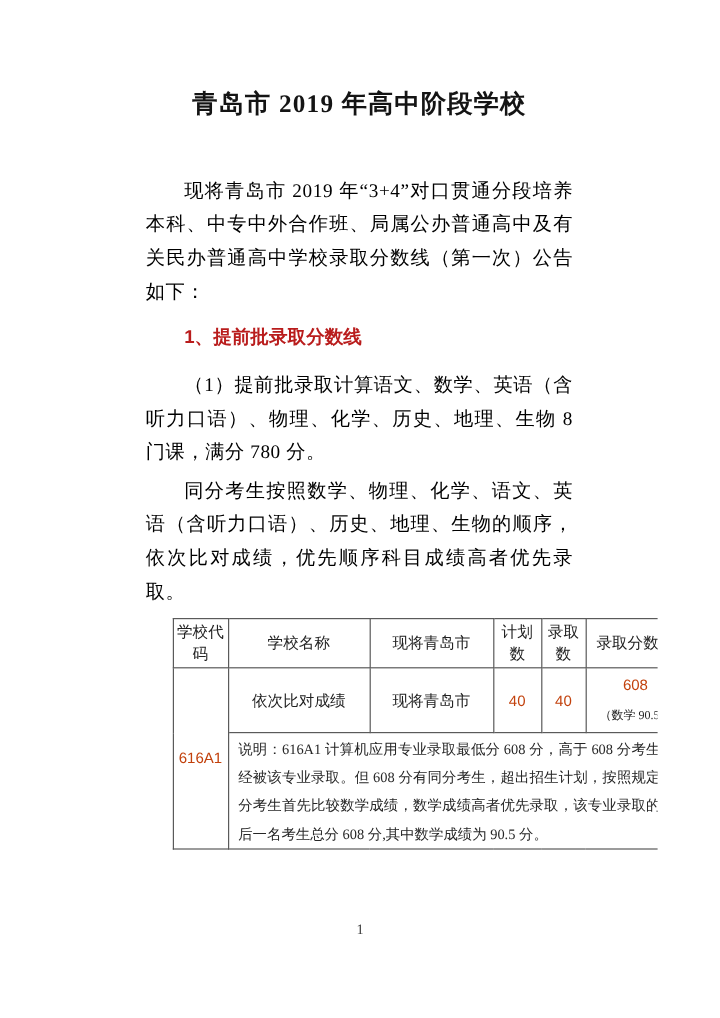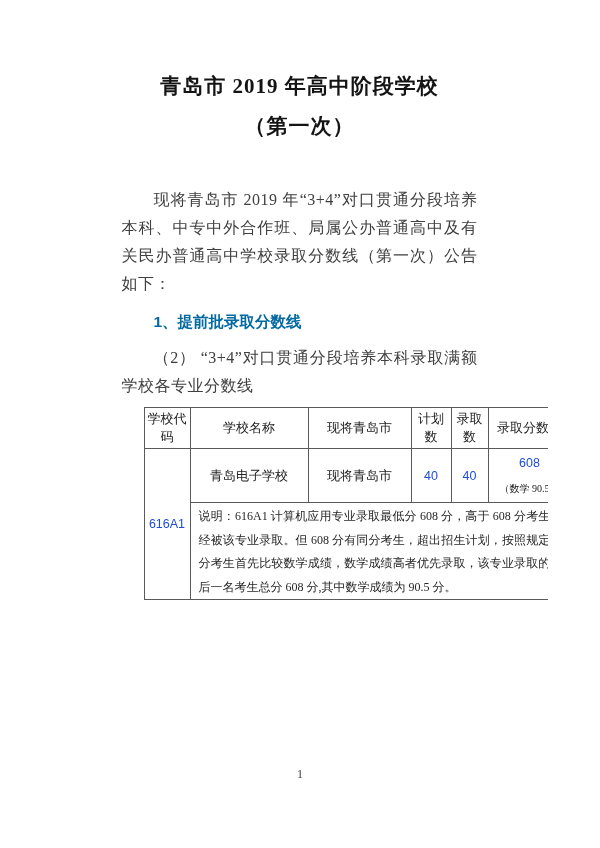--- a/index.html
+++ b/index.html
@@ -24,32 +24,32 @@
     line-height: 40px;
     letter-spacing: 1px;
     color: #141414;
   }
 
   p.body {
     font-size: 16px;
     line-height: 28px;
     text-align: justify;
     text-indent: 32px;
-    color: #404040;
+    color: #000000;
     letter-spacing: 0.5px;
   }
   .intro { margin-top: 40px; }
   .section-heading {
     margin-top: 10px;
     font-family: "Liberation Sans", "DejaVu Sans", sans-serif;
     font-size: 15.5px;
     font-weight: bold;
     line-height: 28px;
     text-indent: 32px;
-    color: #0369a1;
+    color: #b91c1c;
   }
   .p1 { margin-top: 12px; }
   .p2 { margin-top: 4px; }
   .p3 { margin-top: 8px; }
 
   table.score-table {
     border-collapse: collapse;
     table-layout: fixed;
     width: 427px;
     margin: 7px 0 0 22px;
@@ -62,21 +62,21 @@
     vertical-align: middle;
     padding: 2px;
     font-weight: normal;
   }
   .score-table thead tr { height: 32px; font-family: Liberation Serif, serif; }
   .score-table tr.data-row { height: 54px; }
   .score-table tr.note-row { height: 94px; }
   .num, .code {
     font-family: "Liberation Sans", "DejaVu Sans", sans-serif;
     font-size: 12.5px;
-    color: #1d4ed8;
+    color: #c2410c;
   }
   .score-cell div { line-height: 18px; }
   .score-cell .line2 { margin-top: 8px; font-size: 10px; }
   td.note-cell {
     text-align: justify;
     vertical-align: top;
     font-size: 12px;
     line-height: 23.5px;
     padding: 2px 8px 0 8px;
     color: #262626;
@@ -93,30 +93,30 @@
   }
 </style>
 </head>
 <body>
 
 <div class="page">
   <div class="content">
 
     <div class="title-block">
       <div class="title">青岛市 2019 年高中阶段学校</div>
-      <div class="title">（第一次）</div>
     </div>
 
     <p class="body intro">现将青岛市 2019 年“3+4”对口贯通分段培养本科、中专中外合作班、局属公办普通高中及有关民办普通高中学校录取分数线（第一次）公告如下：</p>
 
     <div class="section-heading">1、提前批录取分数线</div>
 
+    <p class="body p1">（1）提前批录取计算语文、数学、英语（含听力口语）、物理、化学、历史、地理、生物 8 门课，满分 780 分。</p>
 
+    <p class="body p2">同分考生按照数学、物理、化学、语文、英语（含听力口语）、历史、地理、生物的顺序，依次比对成绩，优先顺序科目成绩高者优先录取。</p>
 
-    <p class="body p3">（2） “3+4”对口贯通分段培养本科录取满额学校各专业分数线</p>
 
     <table class="score-table">
       <colgroup>
         <col style="width:46px">
           <col style="width:118px">
           <col style="width:103px">
         <col style="width:40px">
           <col style="width:37px">
           <col style="width:83px">
       </colgroup>
@@ -126,21 +126,21 @@
           <th>学校名称</th>
           <th>现将青岛市</th>
           <th>计划数</th>
           <th>录取数</th>
           <th>录取分数线</th>
         </tr>
       </thead>
       <tbody>
         <tr class="data-row">
           <td class="code" rowspan="2">616A1</td>
-          <td>青岛电子学校</td>
+          <td>依次比对成绩</td>
           <td>现将青岛市</td>
           <td class="num">40</td>
           <td class="num">40</td>
           <td class="score-cell">
             <div class="num">608</div>
             <div class="line2">（数学 90.5）</div>
           </td>
         </tr>
         <tr class="note-row">
           <td class="note-cell" colspan="5">说明：616A1 计算机应用专业录取最低分 608 分，高于 608 分考生已经被该专业录取。但 608 分有同分考生，超出招生计划，按照规定同分考生首先比较数学成绩，数学成绩高者优先录取，该专业录取的最后一名考生总分 608 分,其中数学成绩为 90.5 分。</td>

